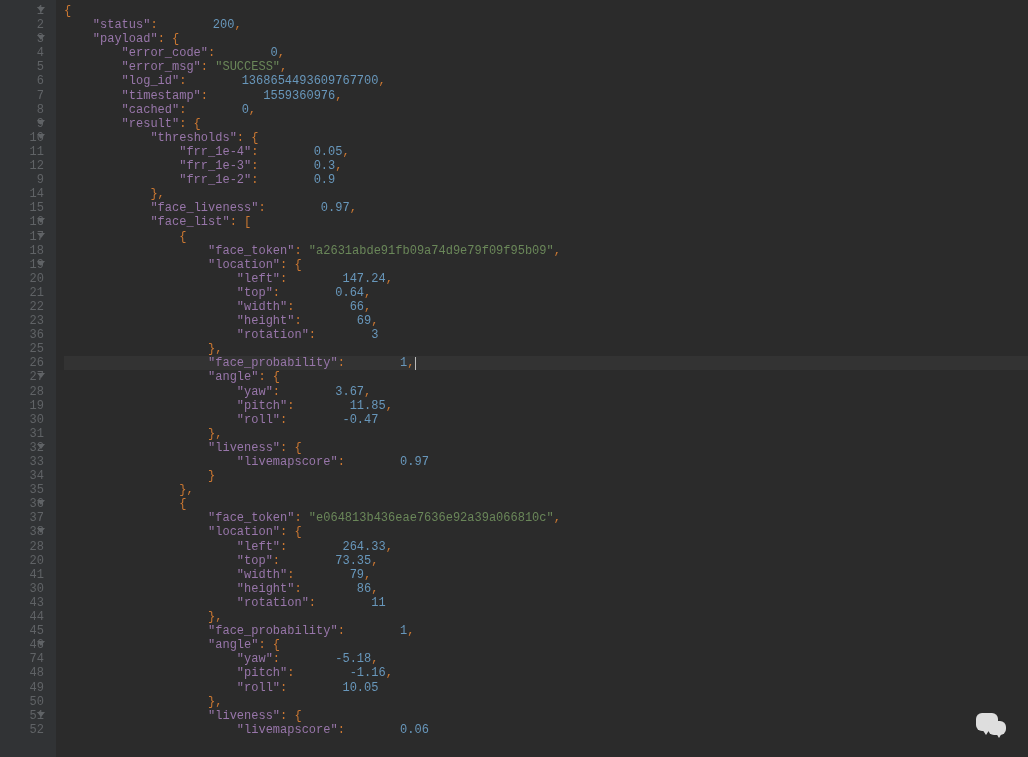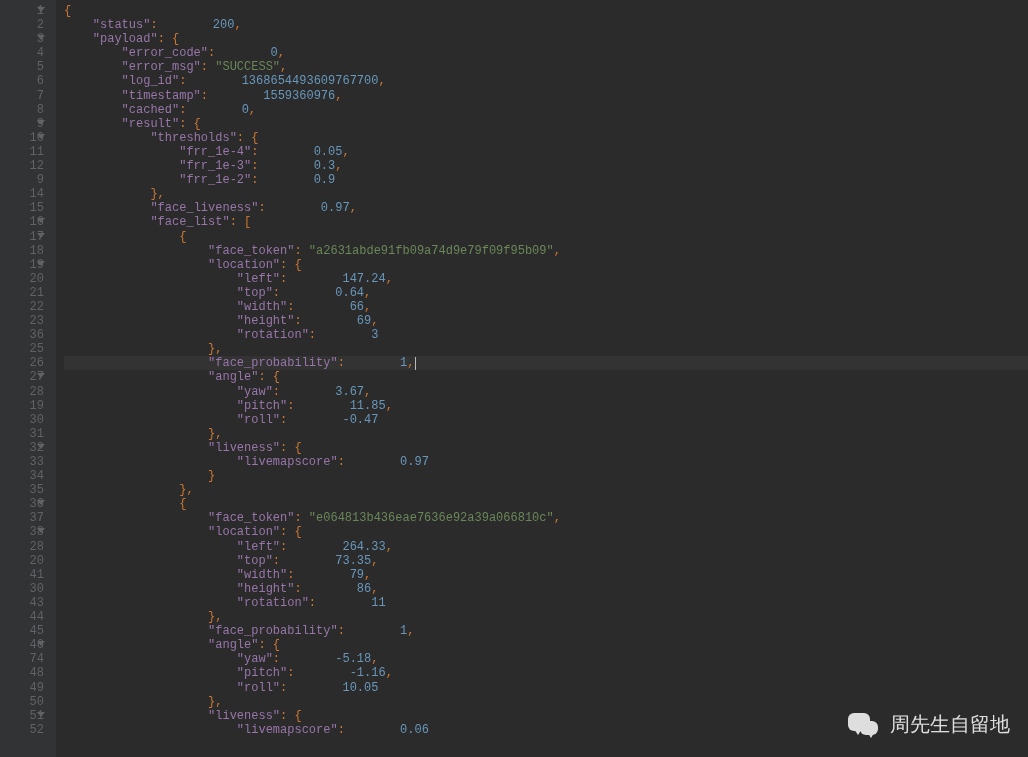--- a/index.html
+++ b/index.html
@@ -144,14 +144,13 @@
   <div class="code" id="code"><span class="row"><span class="p">{</span></span><span class="row"><span>    </span><span class="k">"status"</span><span class="p">: </span><span class="n">200</span><span class="p">,</span></span><span class="row"><span>    </span><span class="k">"payload"</span><span class="p">: {</span></span><span class="row"><span>        </span><span class="k">"error_code"</span><span class="p">: </span><span class="n">0</span><span class="p">,</span></span><span class="row"><span>        </span><span class="k">"error_msg"</span><span class="p">: </span><span class="s">"SUCCESS"</span><span class="p">,</span></span><span class="row"><span>        </span><span class="k">"log_id"</span><span class="p">: </span><span class="n">1368654493609767700</span><span class="p">,</span></span><span class="row"><span>        </span><span class="k">"timestamp"</span><span class="p">: </span><span class="n">1559360976</span><span class="p">,</span></span><span class="row"><span>        </span><span class="k">"cached"</span><span class="p">: </span><span class="n">0</span><span class="p">,</span></span><span class="row"><span>        </span><span class="k">"result"</span><span class="p">: {</span></span><span class="row"><span>            </span><span class="k">"thresholds"</span><span class="p">: {</span></span><span class="row"><span>                </span><span class="k">"frr_1e-4"</span><span class="p">: </span><span class="n">0.05</span><span class="p">,</span></span><span class="row"><span>                </span><span class="k">"frr_1e-3"</span><span class="p">: </span><span class="n">0.3</span><span class="p">,</span></span><span class="row"><span>                </span><span class="k">"frr_1e-2"</span><span class="p">: </span><span class="n">0.9</span></span><span class="row"><span>            </span><span class="p">},</span></span><span class="row"><span>            </span><span class="k">"face_liveness"</span><span class="p">: </span><span class="n">0.97</span><span class="p">,</span></span><span class="row"><span>            </span><span class="k">"face_list"</span><span class="p">: [</span></span><span class="row"><span>                </span><span class="p">{</span></span><span class="row"><span>                    </span><span class="k">"face_token"</span><span class="p">: </span><span class="s">"a2631abde91fb09a74d9e79f09f95b09"</span><span class="p">,</span></span><span class="row"><span>                    </span><span class="k">"location"</span><span class="p">: {</span></span><span class="row"><span>                        </span><span class="k">"left"</span><span class="p">: </span><span class="n">147.24</span><span class="p">,</span></span><span class="row"><span>                        </span><span class="k">"top"</span><span class="p">: </span><span class="n">0.64</span><span class="p">,</span></span><span class="row"><span>                        </span><span class="k">"width"</span><span class="p">: </span><span class="n">66</span><span class="p">,</span></span><span class="row"><span>                        </span><span class="k">"height"</span><span class="p">: </span><span class="n">69</span><span class="p">,</span></span><span class="row"><span>                        </span><span class="k">"rotation"</span><span class="p">: </span><span class="n">3</span></span><span class="row"><span>                    </span><span class="p">},</span></span><span class="row hl-row"><span>                    </span><span class="k">"face_probability"</span><span class="p">: </span><span class="n">1</span><span class="p">,</span><span class="cursor"></span></span><span class="row"><span>                    </span><span class="k">"angle"</span><span class="p">: {</span></span><span class="row"><span>                        </span><span class="k">"yaw"</span><span class="p">: </span><span class="n">3.67</span><span class="p">,</span></span><span class="row"><span>                        </span><span class="k">"pitch"</span><span class="p">: </span><span class="n">11.85</span><span class="p">,</span></span><span class="row"><span>                        </span><span class="k">"roll"</span><span class="p">: </span><span class="n">-0.47</span></span><span class="row"><span>                    </span><span class="p">},</span></span><span class="row"><span>                    </span><span class="k">"liveness"</span><span class="p">: {</span></span><span class="row"><span>                        </span><span class="k">"livemapscore"</span><span class="p">: </span><span class="n">0.97</span></span><span class="row"><span>                    </span><span class="p">}</span></span><span class="row"><span>                </span><span class="p">},</span></span><span class="row"><span>                </span><span class="p">{</span></span><span class="row"><span>                    </span><span class="k">"face_token"</span><span class="p">: </span><span class="s">"e064813b436eae7636e92a39a066810c"</span><span class="p">,</span></span><span class="row"><span>                    </span><span class="k">"location"</span><span class="p">: {</span></span><span class="row"><span>                        </span><span class="k">"left"</span><span class="p">: </span><span class="n">264.33</span><span class="p">,</span></span><span class="row"><span>                        </span><span class="k">"top"</span><span class="p">: </span><span class="n">73.35</span><span class="p">,</span></span><span class="row"><span>                        </span><span class="k">"width"</span><span class="p">: </span><span class="n">79</span><span class="p">,</span></span><span class="row"><span>                        </span><span class="k">"height"</span><span class="p">: </span><span class="n">86</span><span class="p">,</span></span><span class="row"><span>                        </span><span class="k">"rotation"</span><span class="p">: </span><span class="n">11</span></span><span class="row"><span>                    </span><span class="p">},</span></span><span class="row"><span>                    </span><span class="k">"face_probability"</span><span class="p">: </span><span class="n">1</span><span class="p">,</span></span><span class="row"><span>                    </span><span class="k">"angle"</span><span class="p">: {</span></span><span class="row"><span>                        </span><span class="k">"yaw"</span><span class="p">: </span><span class="n">-5.18</span><span class="p">,</span></span><span class="row"><span>                        </span><span class="k">"pitch"</span><span class="p">: </span><span class="n">-1.16</span><span class="p">,</span></span><span class="row"><span>                        </span><span class="k">"roll"</span><span class="p">: </span><span class="n">10.05</span></span><span class="row"><span>                    </span><span class="p">},</span></span><span class="row"><span>                    </span><span class="k">"liveness"</span><span class="p">: {</span></span><span class="row"><span>                        </span><span class="k">"livemapscore"</span><span class="p">: </span><span class="n">0.06</span></span></div>
 </div>
 
 <div class="watermark">
   <div class="wm-icon">
     <div class="b1"></div>
       <div class="tail1"></div>
     <div class="b2"></div>
       <div class="tail2"></div>
   </div>
-  <span>周先生自留地</span>
 </div>
 
 </body></html>

